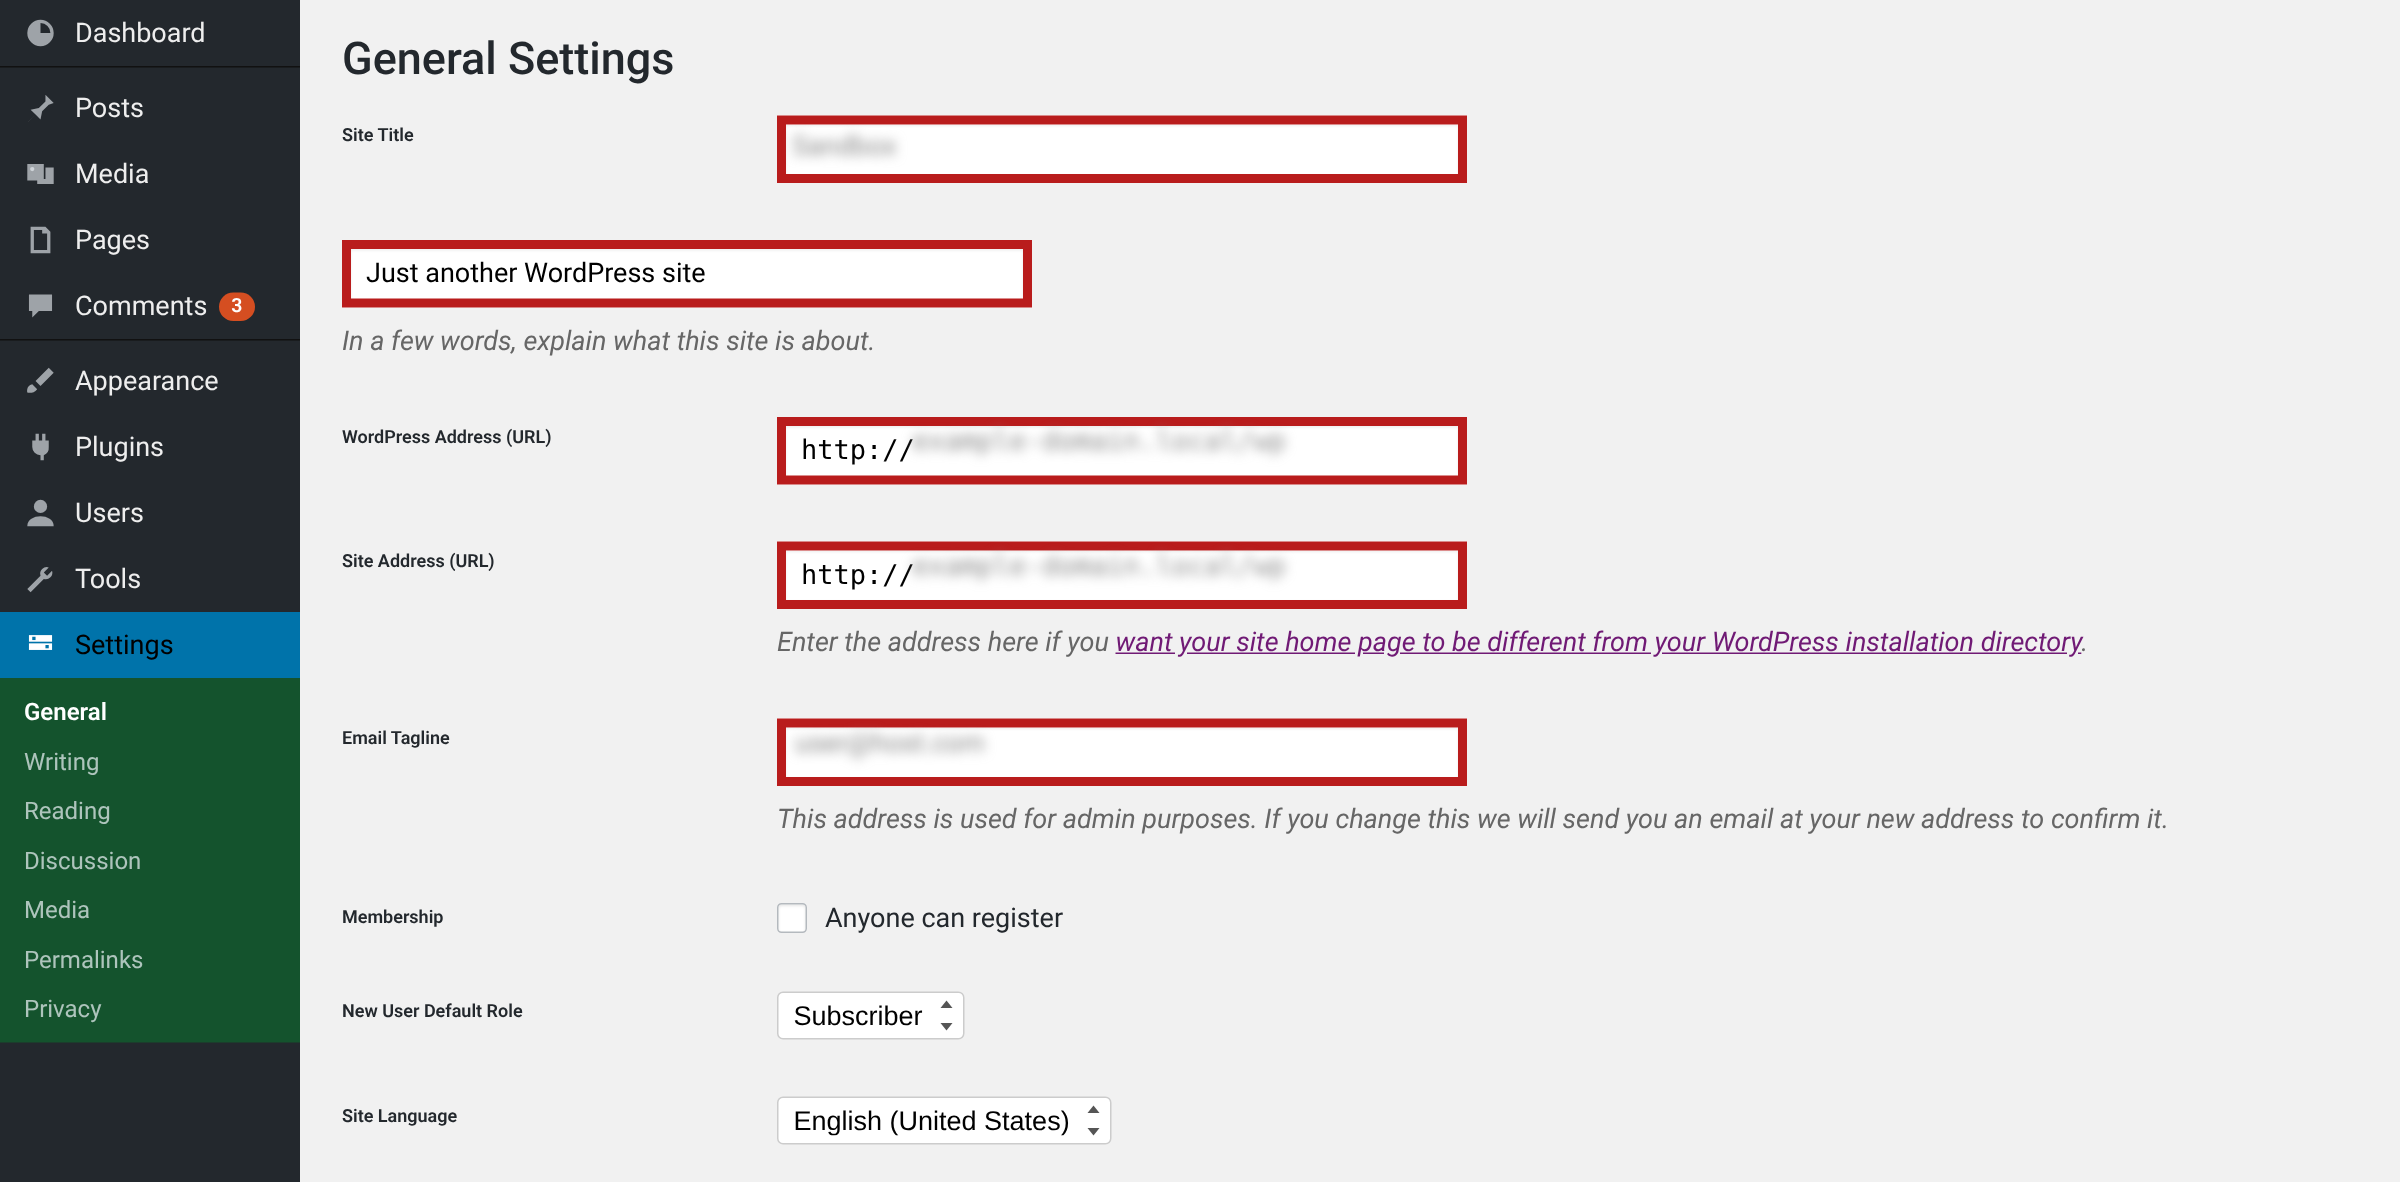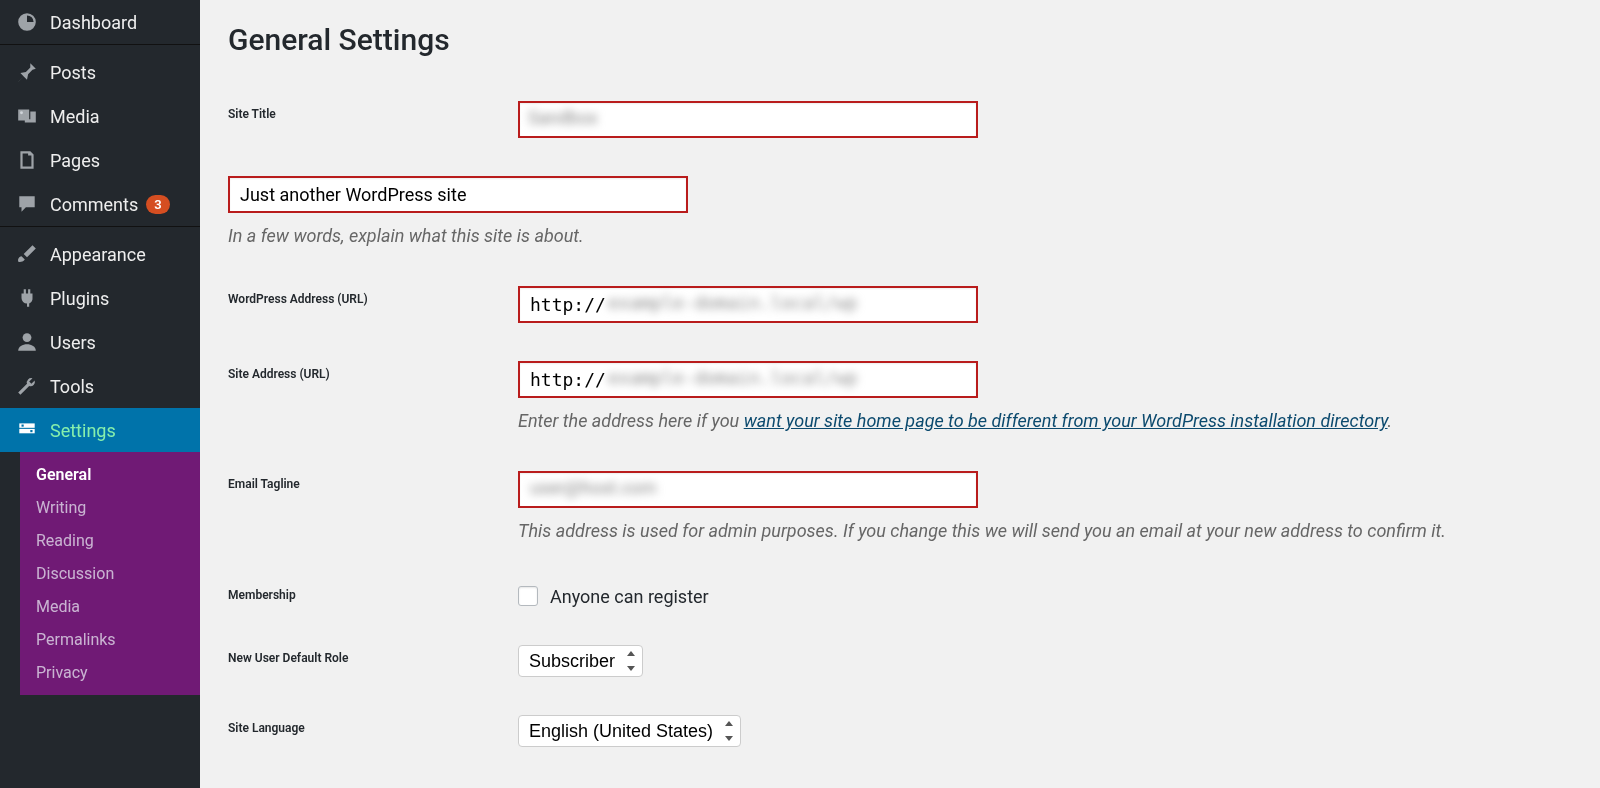--- a/index.html
+++ b/index.html
@@ -3,40 +3,40 @@
 <meta charset="utf-8">
 <style>
 * { box-sizing: border-box; margin: 0; padding: 0; }
 body { font-family: -apple-system, BlinkMacSystemFont, "Segoe UI", Roboto, Helvetica, Arial, sans-serif; background: #f1f1f1; display: flex; min-height: 788px; width: 1600px; font-size: 18px; color: #23282d; }
 
 
 .sidebar { width: 200px; background: #23282d; color: #eee; display: flex; flex-direction: column; flex-shrink: 0; }
 .sidebar-item { display: flex; align-items: center; padding: 10px 14px; color: #eee; font-size: 18px; cursor: pointer; position: relative; }
 .sidebar-item .icon { width: 26px; height: 24px; display: flex; align-items: center; justify-content: center; margin-right: 10px; color: rgba(240,245,250,.6); }
 .sidebar-item .icon svg { width: 22px; height: 22px; fill: currentColor; }
-.sidebar-item.active { background: #0073aa; color: #86efac; }
+.sidebar-item.active { background: #0073aa; color: #000000; }
 .sidebar-item.active .icon { color: #fff; }
 .sidebar-item .badge { background: #d54e21; color: #fff; border-radius: 12px; font-size: 13px; padding: 2px 8px; margin-left: 8px; font-weight:600; }
 .sidebar-item .arrow { position: absolute; right: -12px; top: 50%; transform: translateY(-50%); width:0; height:0; border-top: 12px solid transparent; border-bottom: 12px solid transparent; border-right: 12px solid #f1f1f1; }
 .sidebar-sep { height: 6px; border-top: 1px solid #111; }
-.sidebar-sub { background: #701a75; padding: 6px 0; margin-left: 20px; }
+.sidebar-sub { background: #14532d; padding: 6px 0; }
 .sidebar-sub-item { padding: 7px 16px; font-size: 16px; color: rgba(240,245,250,.7); cursor: pointer; }
 .sidebar-sub-item.current { color: #fff; font-weight: 600; }
 
 
 .main { flex: 1; padding: 10px 28px 0 28px; }
-h1.page-title { font-size: 30px; font-weight: 500; margin: 12px 0 44px 0; color: #23282d; }
+h1.page-title { font-size: 30px; font-weight: 500; margin: 12px 0 20px 0; color: #23282d; }
 .form-table { width: 100%; }
 .form-row { display: flex; align-items: flex-start; margin-bottom: 38px; }
 .form-row .label-cell { width: 290px; flex-shrink:0; font-weight: 600; font-size: 12px; padding-top: 6px; }
 .form-row .field-cell { flex: 1; }
-input[type=text] { width: 460px; padding: 6px 10px; font-size: 18px; border: 2px solid #b91c1c; background: #fff; box-shadow: inset 0 1px 2px rgba(0,0,0,.07); font-family: inherit; }
+input[type=text] { width: 460px; padding: 6px 10px; font-size: 18px; border: 6px solid #b91c1c; background: #fff; box-shadow: inset 0 1px 2px rgba(0,0,0,.07); font-family: inherit; }
 input.mono { font-family: Menlo, Consolas, monospace; font-size: 18px; }
 .description { font-style: italic; color: #666; font-size: 18px; margin-top: 10px; line-height: 1.4; }
-.description a { color: #0c4a6e; text-decoration: underline; font-style: italic; }
+.description a { color: #701a75; text-decoration: underline; font-style: italic; }
 .checkbox-wrap { display: flex; align-items: center; gap: 12px; padding-top: 4px; }
 input[type=checkbox] { width: 20px; height: 20px; border: 1px solid #b4b9be; background: #fff; box-shadow: inset 0 1px 2px rgba(0,0,0,.1); appearance: none; -webkit-appearance: none; border-radius: 3px; }
 select { padding: 5px 28px 5px 10px; font-size: 18px; border: 1px solid #ccc; border-radius: 4px; background: #fff; appearance: none; -webkit-appearance: none; background-image: linear-gradient(45deg, transparent 50%, #555 50%), linear-gradient(135deg, #555 50%, transparent 50%), linear-gradient(45deg, transparent 50%, #555 50%), linear-gradient(135deg, #555 50%, transparent 50%); background-position: right 14px top 10px, right 9px top 10px, right 14px bottom 10px, right 9px bottom 10px; background-size: 5px 5px; background-repeat: no-repeat; }
 .select-wrap { position: relative; display:inline-block; }
 .select-wrap::after { content:""; position:absolute; right:8px; top:6px; width:0;height:0; border-left:4px solid transparent; border-right:4px solid transparent; border-bottom:5px solid #555; }
 .select-wrap::before { content:""; position:absolute; right:8px; bottom:6px; width:0;height:0; border-left:4px solid transparent; border-right:4px solid transparent; border-top:5px solid #555; }
 .select-wrap select { padding-right:26px; background:none; background-color:#fff; }
 
 .blur { filter: blur(4px); color:#888; }
 </style>

